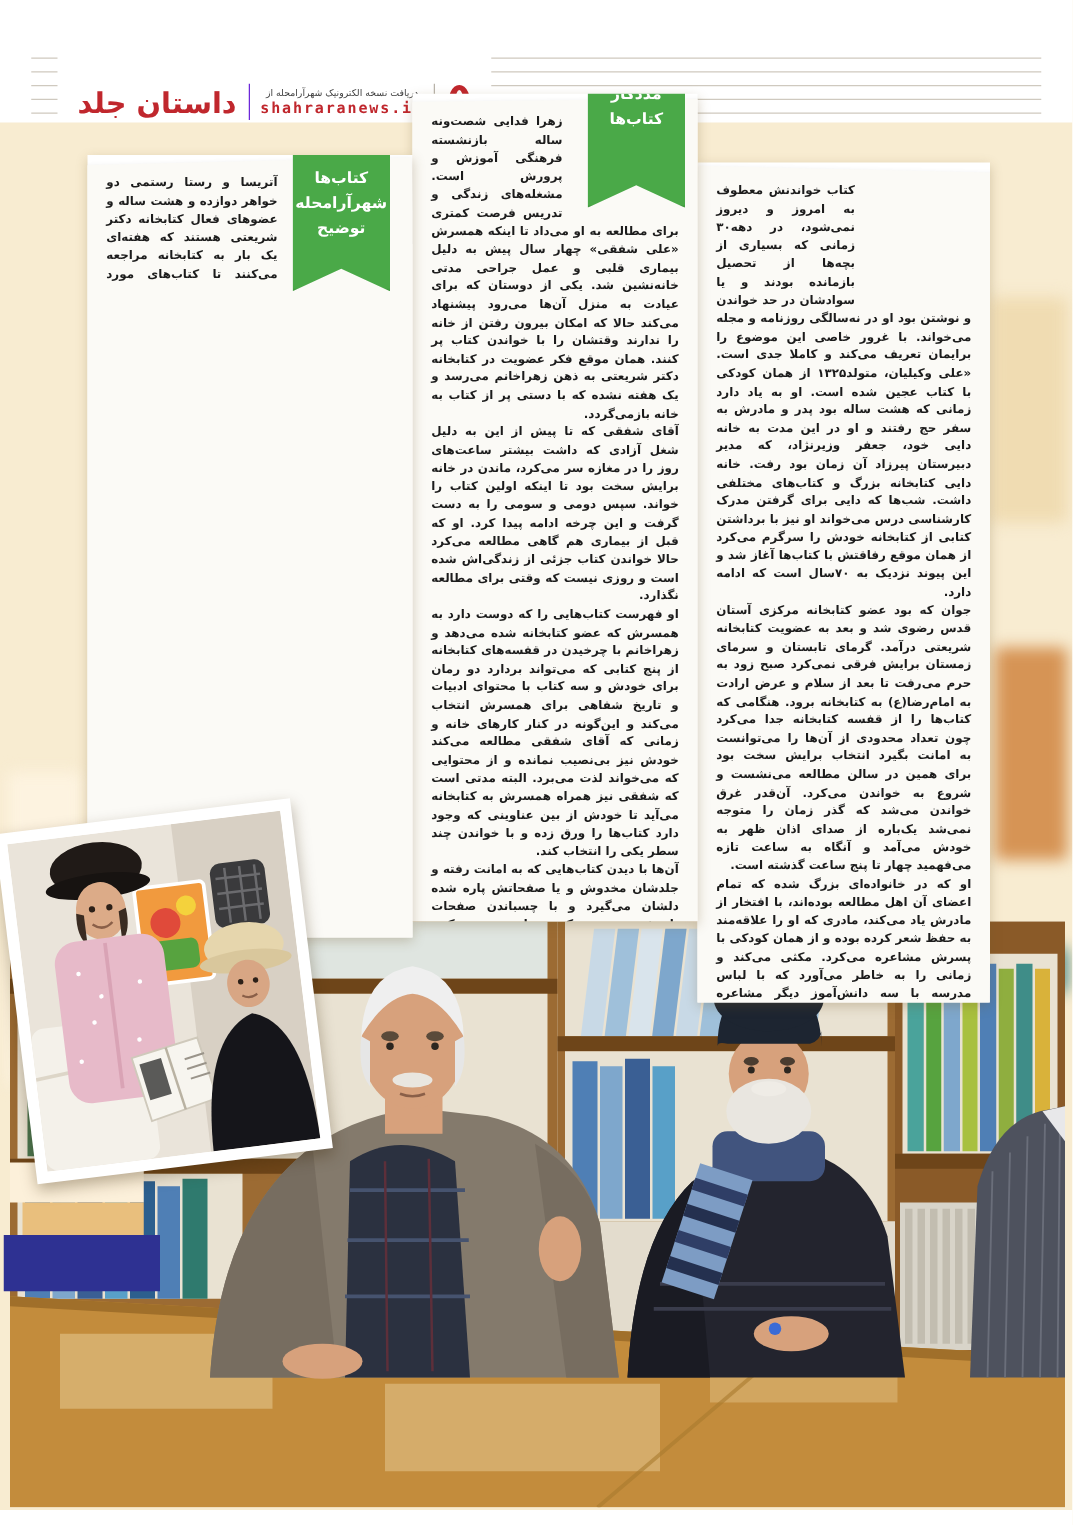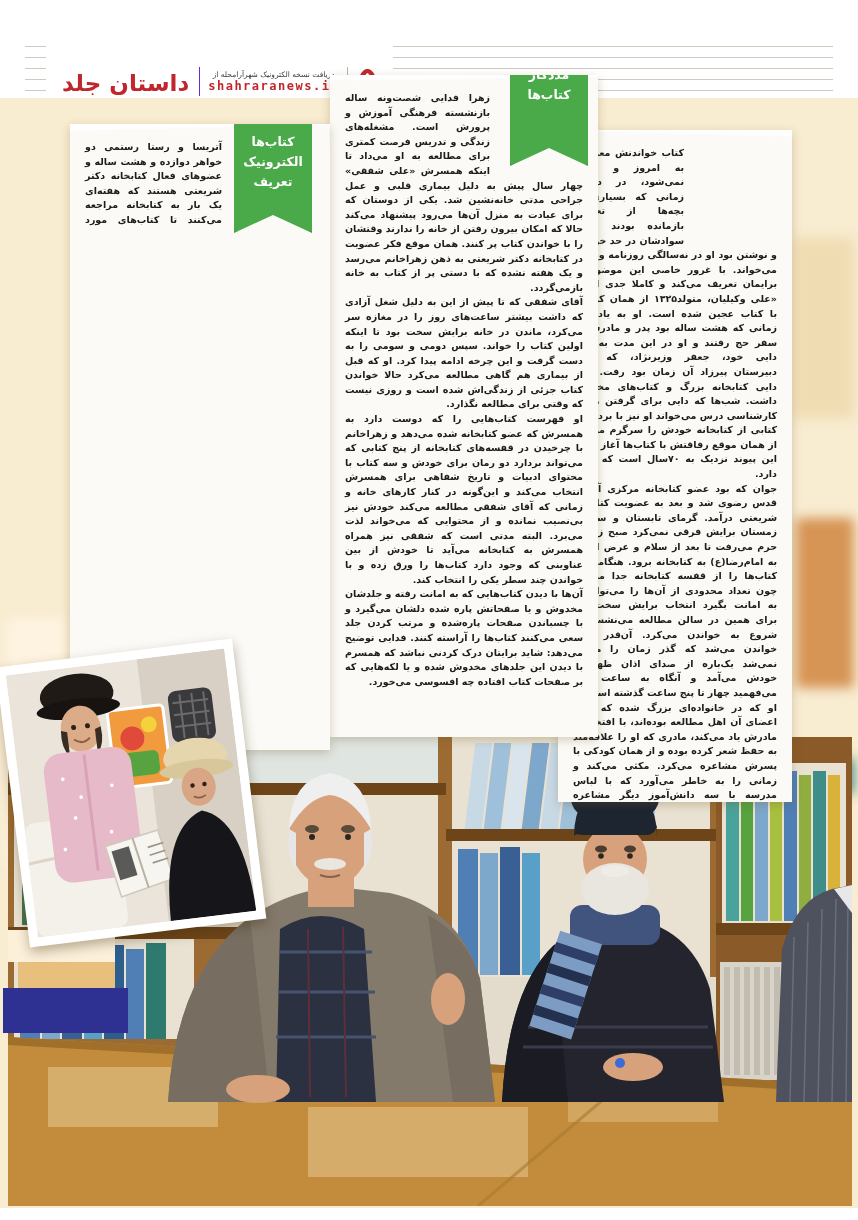--- a/index.html
+++ b/index.html
@@ -30,21 +30,21 @@
         padding:9px;box-sizing:border-box;transform:rotate(-7deg);z-index:5;
         box-shadow:0 5px 12px rgba(60,40,10,.35);}
   .photo-inset svg{display:block;width:100%;height:100%;}
   
   .card{position:absolute;background:#fff;padding:16px 15px;box-sizing:border-box;overflow:hidden;
         direction:rtl;z-index:4;box-shadow:0 3px 9px rgba(110,85,40,.28);}
   .card::before{content:"";position:absolute;top:5px;left:-7px;right:-7px;bottom:-5px;
         background:#fbfaf6;z-index:-1;box-shadow:0 2px 5px rgba(0,0,0,.12);}
   .card-right{left:558px;top:130px;width:234px;height:672px;}
   .card-right::before{transform:rotate(1.3deg);}
-  .card-middle{left:330px;top:75px;width:268px;height:662px;}
+  .card-middle{left:330px;top:75px;width:228px;height:662px;}
   .card-middle::before{transform:rotate(-.6deg);}
   .card-left{left:70px;top:124px;width:260px;height:626px;}
   .card-left::before{transform:rotate(-1.4deg);}
   .para{margin:0;font-size:9.5px;line-height:14.6px;color:#1c1c1c;text-align:justify;font-weight:bold;}
   .spacer-ribbon{float:right;width:86px;margin-left:7px;}
   .card-right .spacer-ribbon{height:88px;}
   .card-middle .spacer-ribbon{height:80px;}
   .card-left .spacer-ribbon{height:95px;}
   .spacer-photo{float:left;width:185px;height:170px;margin-top:430px;margin-right:8px;}
   
@@ -320,22 +320,22 @@
         <p class="para">او فهرست کتاب‌هایی را که دوست دارد به همسرش که عضو کتابخانه شده می‌دهد و زهراخانم با چرخیدن در قفسه‌های کتابخانه از پنج کتابی که می‌تواند بردارد دو رمان برای خودش و سه کتاب با محتوای ادبیات و تاریخ شفاهی برای همسرش انتخاب می‌کند و این‌گونه در کنار کارهای خانه و زمانی که آقای شفقی مطالعه می‌کند خودش نیز بی‌نصیب نمانده و از محتوایی که می‌خواند لذت می‌برد. البته مدتی است که شفقی نیز همراه همسرش به کتابخانه می‌آید تا خودش از بین عناوینی که وجود دارد کتاب‌ها را ورق زده و با خواندن چند سطر یکی را انتخاب کند.</p>
         <p class="para">آن‌ها با دیدن کتاب‌هایی که به امانت رفته و جلدشان مخدوش و یا صفحاتش پاره شده دلشان می‌گیرد و با چسباندن صفحات پاره‌شده و مرتب کردن جلد سعی می‌کنند کتاب‌ها را آراسته کنند. فدایی توضیح می‌دهد: شاید برایتان درک کردنی نباشد که همسرم با دیدن این جلدهای مخدوش شده و یا لکه‌هایی که بر صفحات کتاب افتاده چه افسوسی می‌خورد.</p>
       </div>
   </article>
 
   <article class="card card-left">
     <div class="ribbon">
 
       <div class="ribbon-body">
           <div class="ribbon-line">کتاب‌ها</div>
-          <div class="ribbon-line">الکترونیک</div>
-          <div class="ribbon-line">تعریف</div>
+          <div class="ribbon-line">شهرآرامحله</div>
+          <div class="ribbon-line">توضیح</div>
         </div>
     </div>
     <div class="spacer-ribbon"></div>
     <div class="spacer-photo"></div>
     <div>
         <p class="para">آتریسا و رستا رستمی دو خواهر دوازده و هشت ساله و عضوهای فعال کتابخانه دکتر شریعتی هستند که هفته‌ای یک بار به کتابخانه مراجعه می‌کنند تا کتاب‌های مورد علاقه‌شان را به امانت ببرند. شاید برای شما هم شنیدن این موضوع که رستا در چهار سالگی کتاب‌خوان نمونه استان شده است جالب باشد ولی برای مادرش هیچ جای تعجبی ندارد چون از زمانی که دخترانش چندماهه بودند برای آن‌ها کتاب می‌خوانده است.</p>
       </div>
   </article>
 
 </div>

